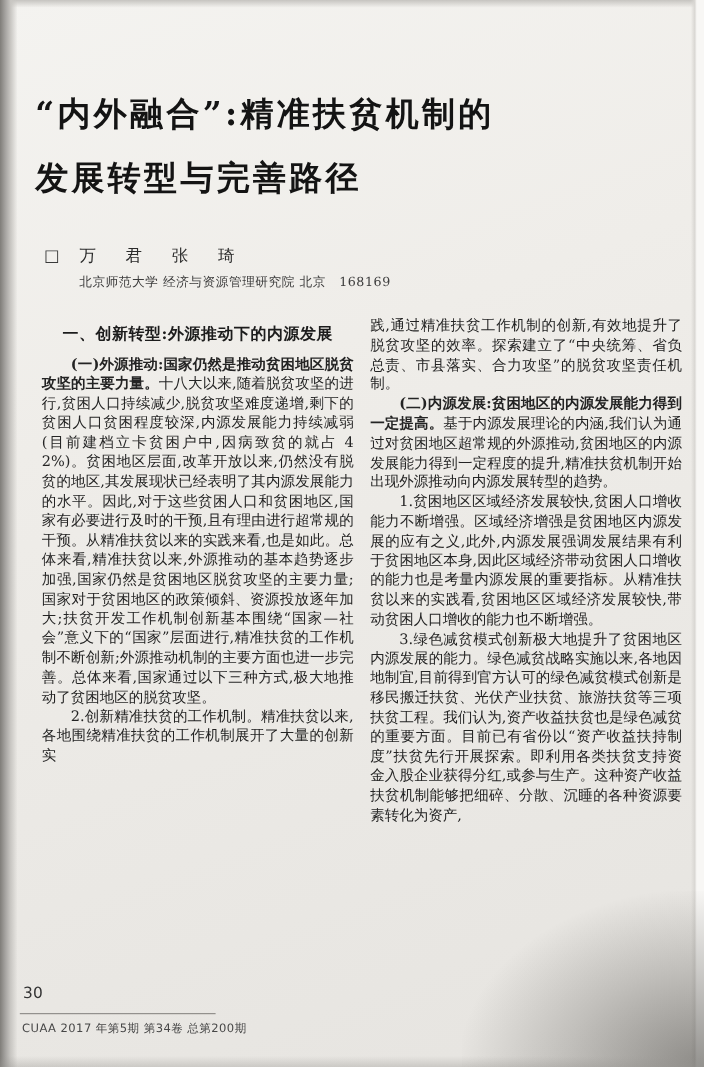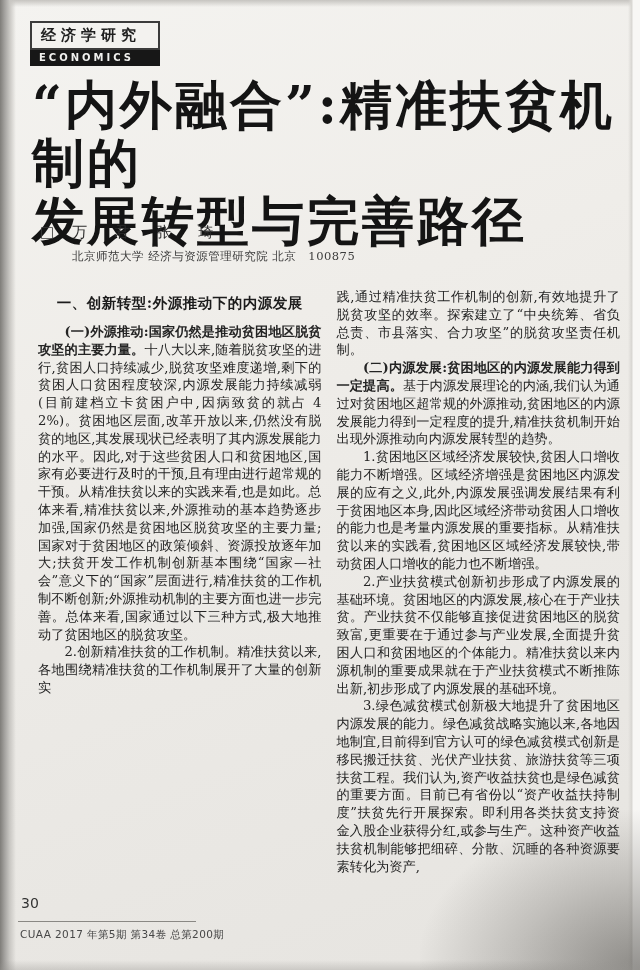--- a/index.html
+++ b/index.html
@@ -23,21 +23,21 @@
 
   
   .badge{position:absolute;left:30px;top:21px;width:130px;}
   .badge-cn{border:2px solid #3b3b3b;background:#f3f2ef;color:#1f1f1f;
     font-size:15px;font-weight:bold;letter-spacing:5px;padding:3px 0 3px 9px;text-align:left;}
   .badge-en{background:#171717;color:#f0f0ee;font-family:"DejaVu Sans",sans-serif;
     font-size:10px;font-weight:bold;letter-spacing:3px;padding:2px 0 3px 9px;margin-top:0px;}
 
   
   .title{position:absolute;left:32px;top:76px;width:585px;
-    font-size:52px;font-weight:bold;color:#141414;line-height:58px;letter-spacing:3px;}
+    font-size:30px;font-weight:bold;color:#141414;line-height:58px;letter-spacing:3px;}
 
   
   .authors{position:absolute;left:40px;top:223px;font-size:15px;color:#2b2b2b;}
   .authors .marker{display:inline-block;margin-right:18px;color:#3a3a3a;}
   .authors .names{letter-spacing:6px;}
   .affil{position:absolute;left:72px;top:249px;font-size:11.5px;color:#3c3c3c;letter-spacing:0.5px;}
 
   
   .columns{position:absolute;left:38px;top:288px;width:582px;display:flex;gap:15px;justify-content:space-between;}
   .col{flex:1;min-width:0;}
@@ -56,48 +56,43 @@
     font-family:"DejaVu Sans",sans-serif;letter-spacing:0.4px;}
 </style>
 </head>
 <body>
 
 <div class="page">
   <div class="edge-top"></div>
   <div class="edge-left"></div>
   <div class="edge-right"></div>
 
-  <div class="badge">
-    <div class="badge-cn">经济学研究</div>
-    <div class="badge-en">ECONOMICS</div>
-  </div>
 
   <div class="title">
     <div>“内外融合”:精准扶贫机制的</div>
     <div>发展转型与完善路径</div>
   </div>
 
   <div class="authors">
     <span class="marker">□</span><span class="names">万　君　张　琦</span>
   </div>
-  <div class="affil">北京师范大学 经济与资源管理研究院 北京　100875</div>
+  <div class="affil">北京师范大学 经济与资源管理研究院 北京　168169</div>
 
   <div class="columns">
 
     <div class="col">
       <div class="sec-heading">一、创新转型:外源推动下的内源发展</div>
       <p class="body-p indent"><span class="lead">(一)外源推动:国家仍然是推动贫困地区脱贫攻坚的主要力量。</span><span>十八大以来,随着脱贫攻坚的进行,贫困人口持续减少,脱贫攻坚难度递增,剩下的贫困人口贫困程度较深,内源发展能力持续减弱(目前建档立卡贫困户中,因病致贫的就占 42%)。贫困地区层面,改革开放以来,仍然没有脱贫的地区,其发展现状已经表明了其内源发展能力的水平。因此,对于这些贫困人口和贫困地区,国家有必要进行及时的干预,且有理由进行超常规的干预。从精准扶贫以来的实践来看,也是如此。总体来看,精准扶贫以来,外源推动的基本趋势逐步加强,国家仍然是贫困地区脱贫攻坚的主要力量;国家对于贫困地区的政策倾斜、资源投放逐年加大;扶贫开发工作机制创新基本围绕“国家—社会”意义下的“国家”层面进行,精准扶贫的工作机制不断创新;外源推动机制的主要方面也进一步完善。总体来看,国家通过以下三种方式,极大地推动了贫困地区的脱贫攻坚。</span></p>
       <p class="body-p indent">2.创新精准扶贫的工作机制。精准扶贫以来,各地围绕精准扶贫的工作机制展开了大量的创新实</p>
     </div>
 
     <div class="col">
       <p class="body-p">践,通过精准扶贫工作机制的创新,有效地提升了脱贫攻坚的效率。探索建立了“中央统筹、省负总责、市县落实、合力攻坚”的脱贫攻坚责任机制。</p>
       <p class="body-p indent"><span class="lead">(二)内源发展:贫困地区的内源发展能力得到一定提高。</span><span>基于内源发展理论的内涵,我们认为通过对贫困地区超常规的外源推动,贫困地区的内源发展能力得到一定程度的提升,精准扶贫机制开始出现外源推动向内源发展转型的趋势。</span></p>
       <p class="body-p indent">1.贫困地区区域经济发展较快,贫困人口增收能力不断增强。区域经济增强是贫困地区内源发展的应有之义,此外,内源发展强调发展结果有利于贫困地区本身,因此区域经济带动贫困人口增收的能力也是考量内源发展的重要指标。从精准扶贫以来的实践看,贫困地区区域经济发展较快,带动贫困人口增收的能力也不断增强。</p>
-      <p class="body-p indent">2.产业扶贫模式创新初步形成了内源发展的基础环境。贫困地区的内源发展,核心在于产业扶贫。产业扶贫不仅能够直接促进贫困地区的脱贫致富,更重要在于通过参与产业发展,全面提升贫困人口和贫困地区的个体能力。精准扶贫以来内源机制的重要成果就在于产业扶贫模式不断推陈出新,初步形成了内源发展的基础环境。</p>
       <p class="body-p indent">3.绿色减贫模式创新极大地提升了贫困地区内源发展的能力。绿色减贫战略实施以来,各地因地制宜,目前得到官方认可的绿色减贫模式创新是移民搬迁扶贫、光伏产业扶贫、旅游扶贫等三项扶贫工程。我们认为,资产收益扶贫也是绿色减贫的重要方面。目前已有省份以“资产收益扶持制度”扶贫先行开展探索。即利用各类扶贫支持资金入股企业获得分红,或参与生产。这种资产收益扶贫机制能够把细碎、分散、沉睡的各种资源要素转化为资产,</p>
     </div>
 
   </div>
 
   <div class="page-num">30</div>
   <div class="footer-rule"></div>
   <div class="citation">CUAA 2017 年第5期 第34卷 总第200期</div>
 
   <div class="corner-shadow"></div>

